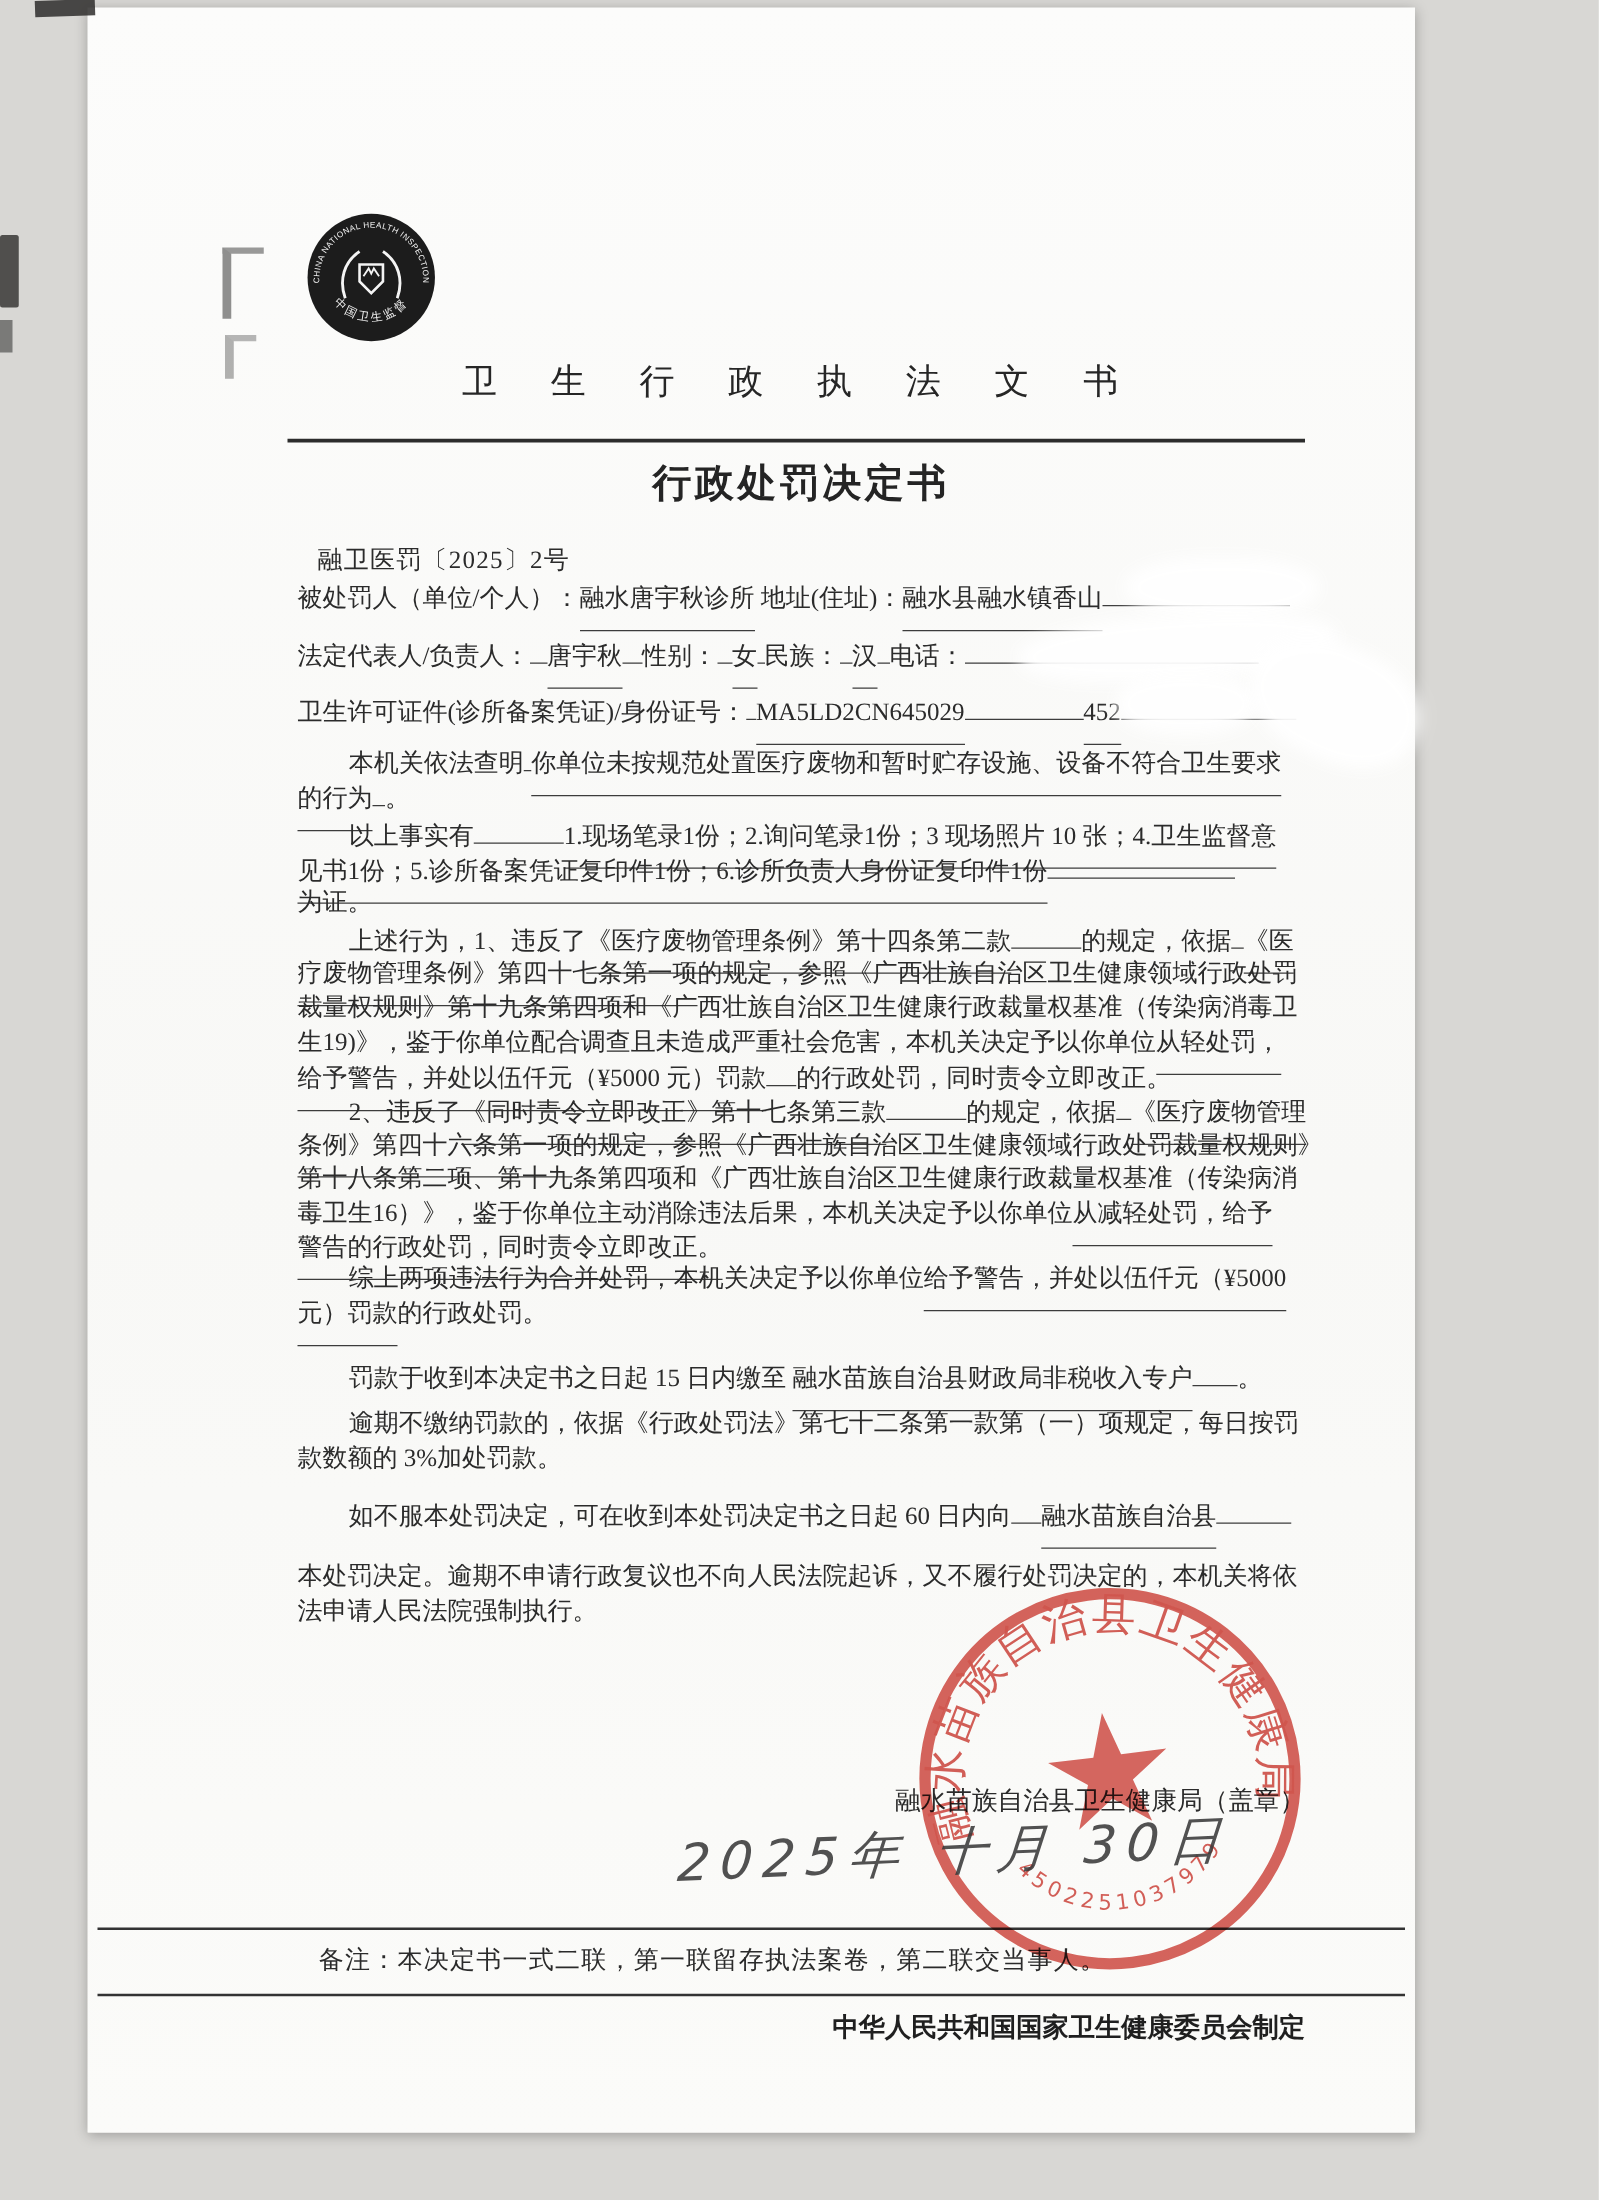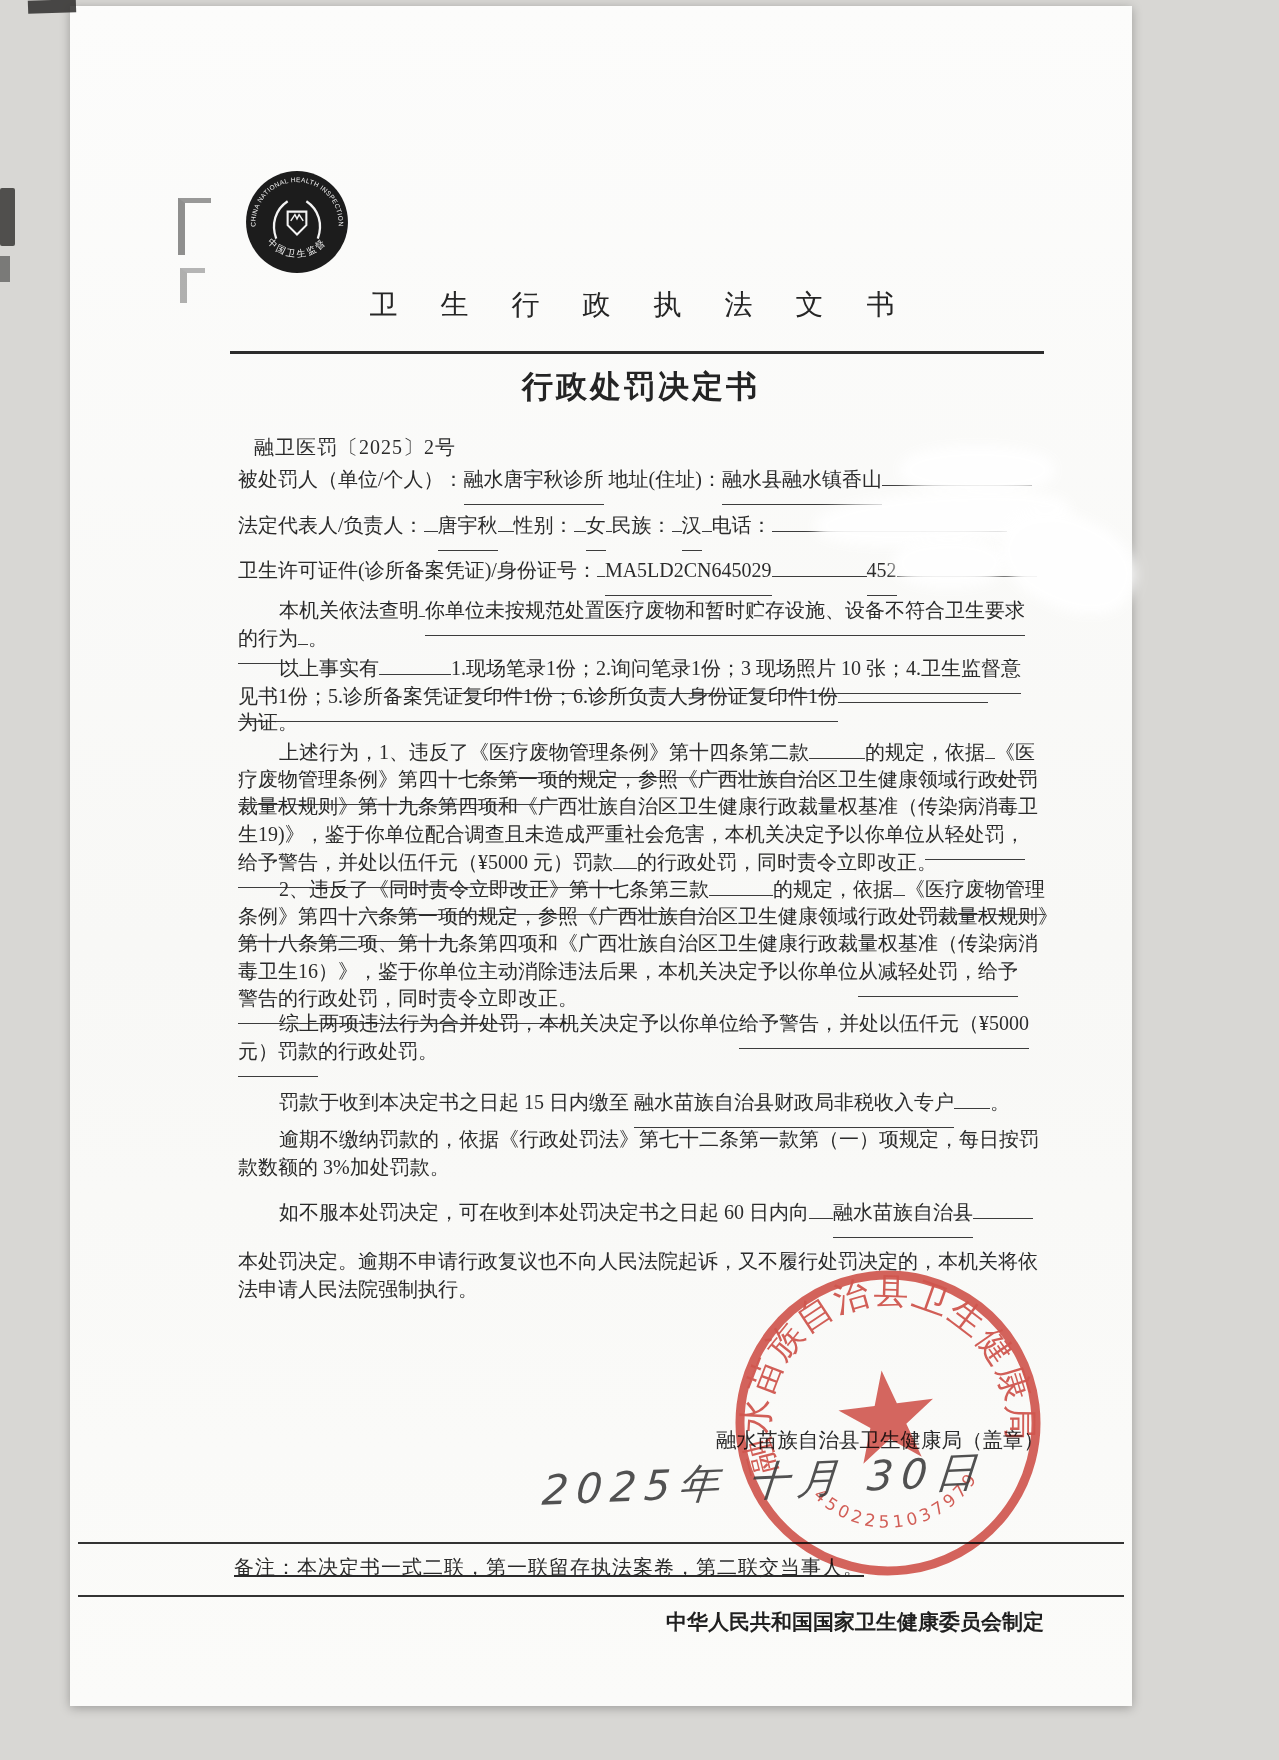--- a/index.html
+++ b/index.html
@@ -56,21 +56,21 @@
     font-family:"DejaVu Sans",sans-serif;font-style:italic;
     font-size:41px;letter-spacing:8px;color:#3a3a3a;opacity:.88;
     transform:rotate(-2.5deg) skewX(-7deg);white-space:nowrap;
   }
   .stamp{position:absolute;left:663px;top:1262px;width:310px;height:310px;z-index:6;
     mix-blend-mode:multiply;opacity:.9;transform:rotate(-7deg);}
 
   .foot-rule{position:absolute;left:8px;width:1046px;height:2px;background:#333;}
   .fr-top{top:1536px;}
   .fr-bottom{top:1589px;}
-  .remark{position:absolute;left:164px;top:1548px;font-size:20px;letter-spacing:1px;z-index:3;text-decoration:underline;}
+  .remark{position:absolute;left:185px;top:1548px;font-size:20px;letter-spacing:1px;z-index:3;}
   .maker{position:absolute;left:168px;top:1602px;width:806px;text-align:right;padding-right:26px;
     font-family:Liberation Serif, serif;font-weight:bold;font-size:21px;color:#1f1f1f;}
 </style>
 </head>
 <body>
 
 <div class="edge-art art-a"></div>
 <div class="edge-art art-b"></div>
 <div class="edge-art art-c"></div>
 

